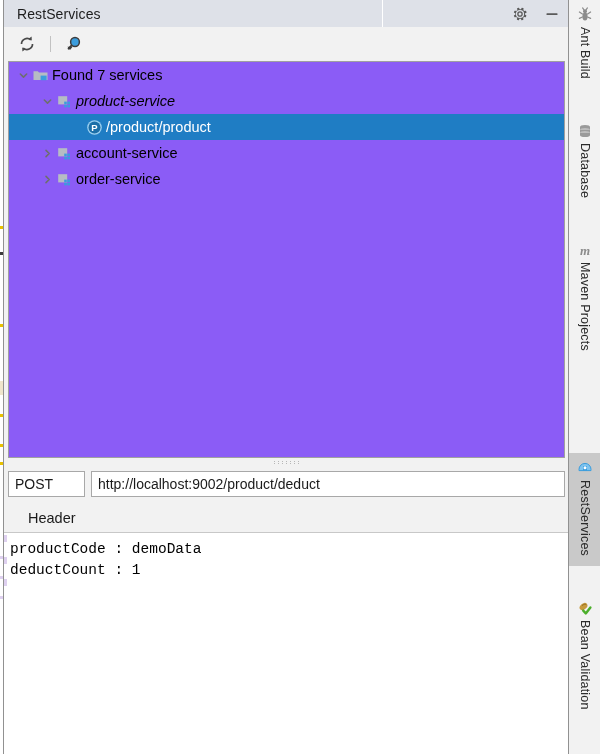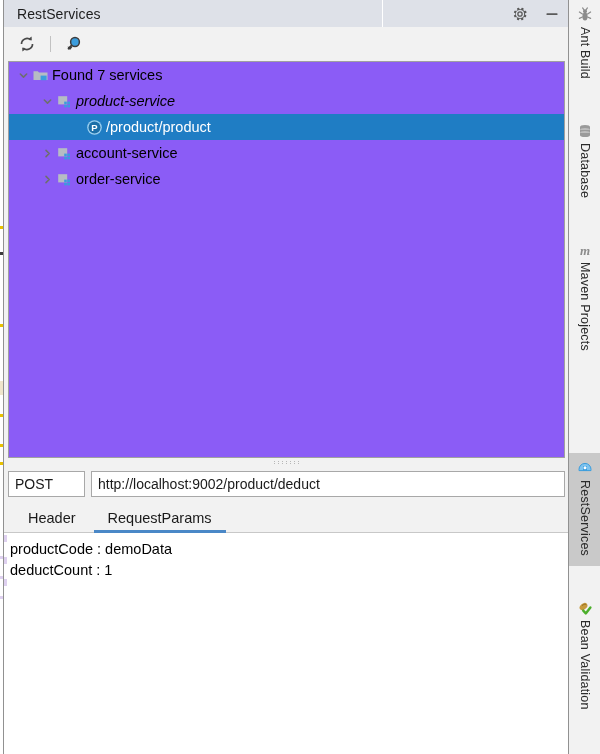--- a/index.html
+++ b/index.html
@@ -236,21 +236,21 @@
     background: #ffffff;
     flex: 0 0 auto;
     position: relative;
   }
   .params-gutter .g {
     position: absolute; left: 0; width: 3px; height: 7px;
   }
   .params-text {
     flex: 1 1 auto;
     padding: 6px 0 0 2px;
-    font-family: Liberation Sans, sans-serif;
+    font-family: Liberation Mono, monospace;
     font-size: 14.5px;
     color: #000000;
     line-height: 21px;
     white-space: pre;
   }
 
   
   .side-bar {
     position: absolute;
     right: 0; top: 0;
@@ -443,21 +443,20 @@
     </span>
   </div>
 
   <div class="url-bar">
     <input class="method-input" value="POST" placeholder="Method" style="">
     <input class="url-input" value="http://localhost:9002/product/deduct" style="">
   </div>
 
   <div class="tabs">
     <div class="tab">Header</div>
-    <div class="tab active">RequestParams</div>
   </div>
 
   <div class="params-area">
     <div class="params-gutter">
       <span class="g" style="top:2px;background:#ded0ef;"></span>
       <span class="g" style="top:24px;background:#ded0ef;"></span>
       <span class="g" style="top:46px;background:#ded0ef;"></span>
     </div>
     <div class="params-text">productCode : demoData
 deductCount : 1</div>

